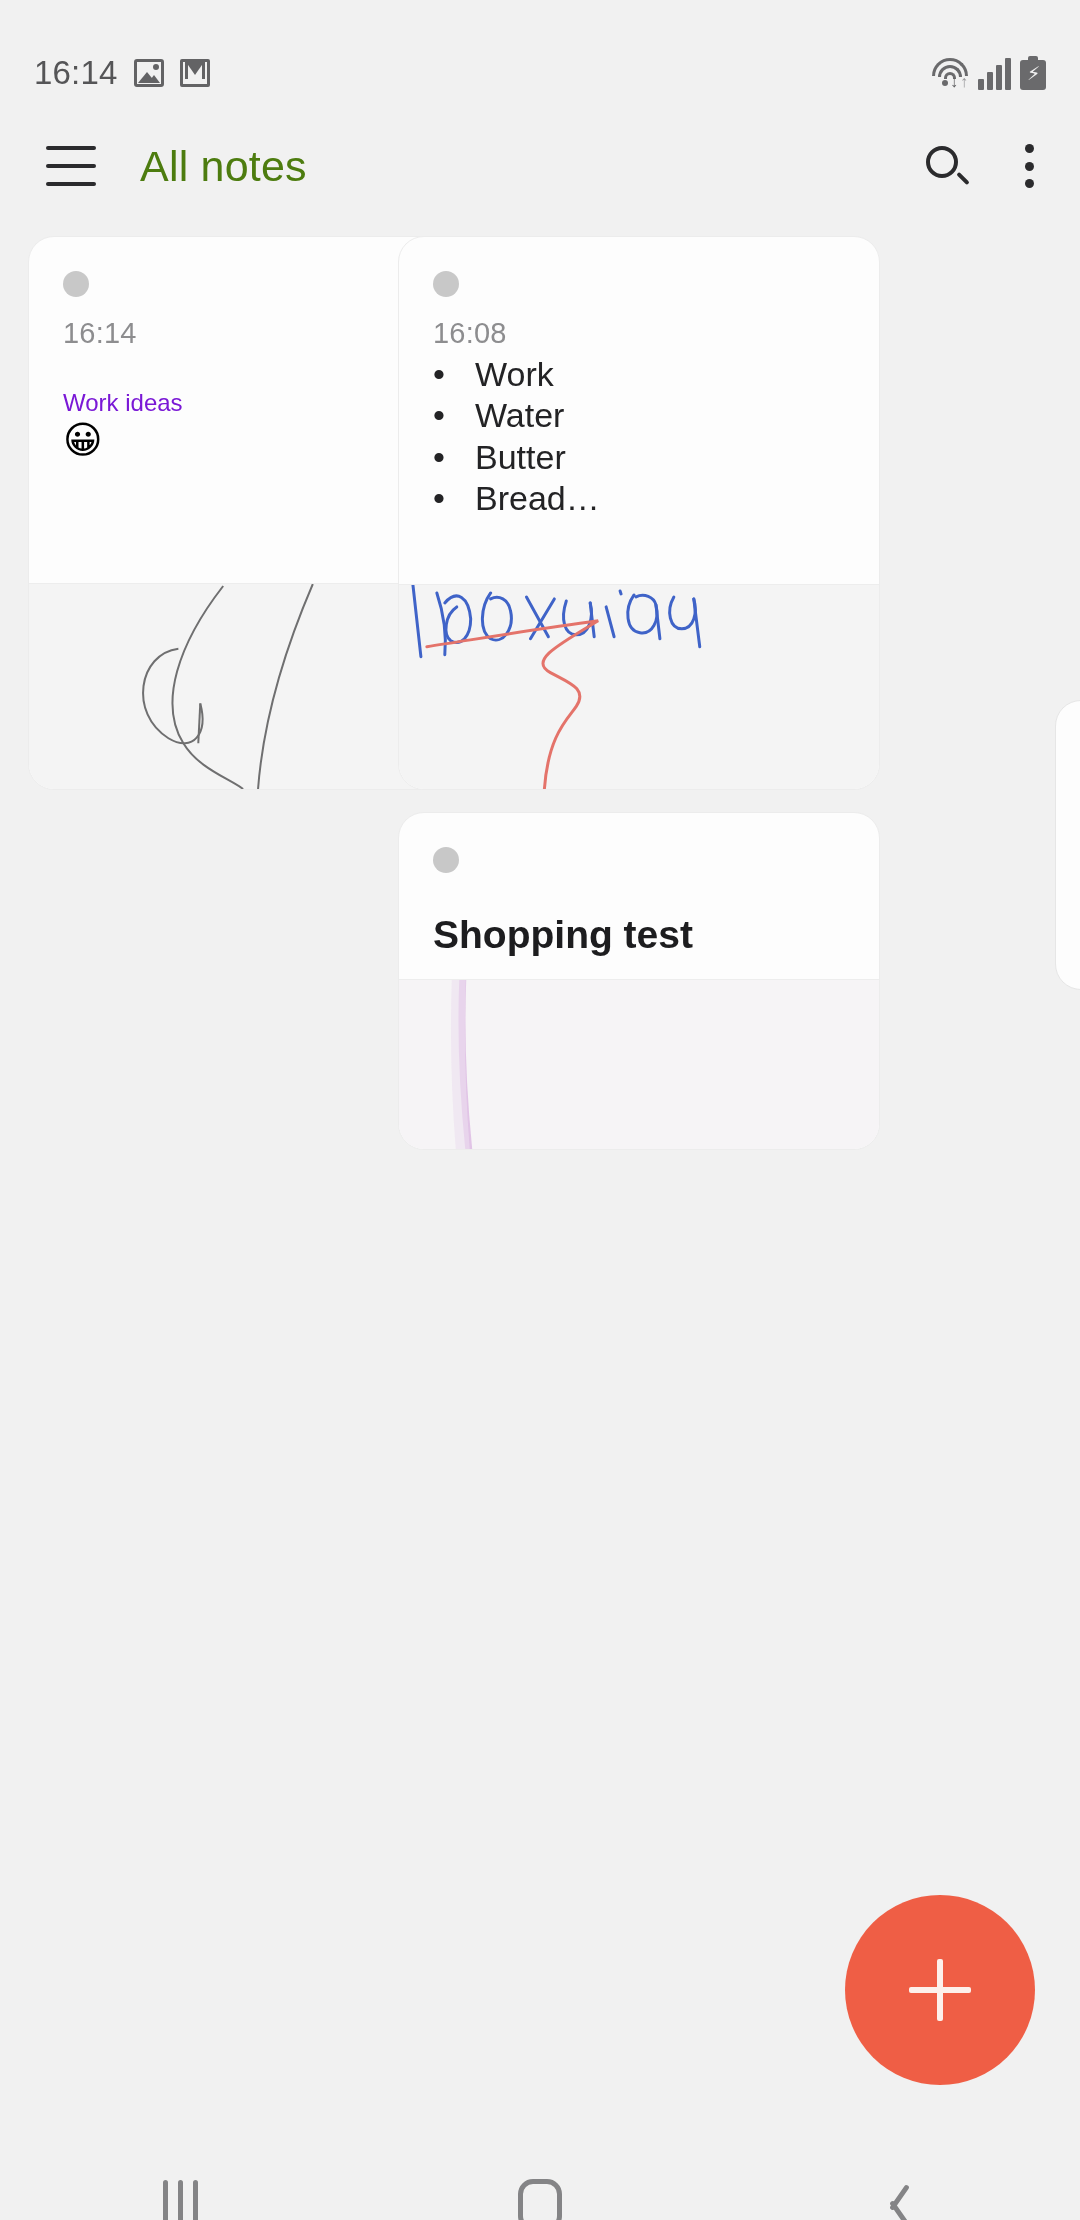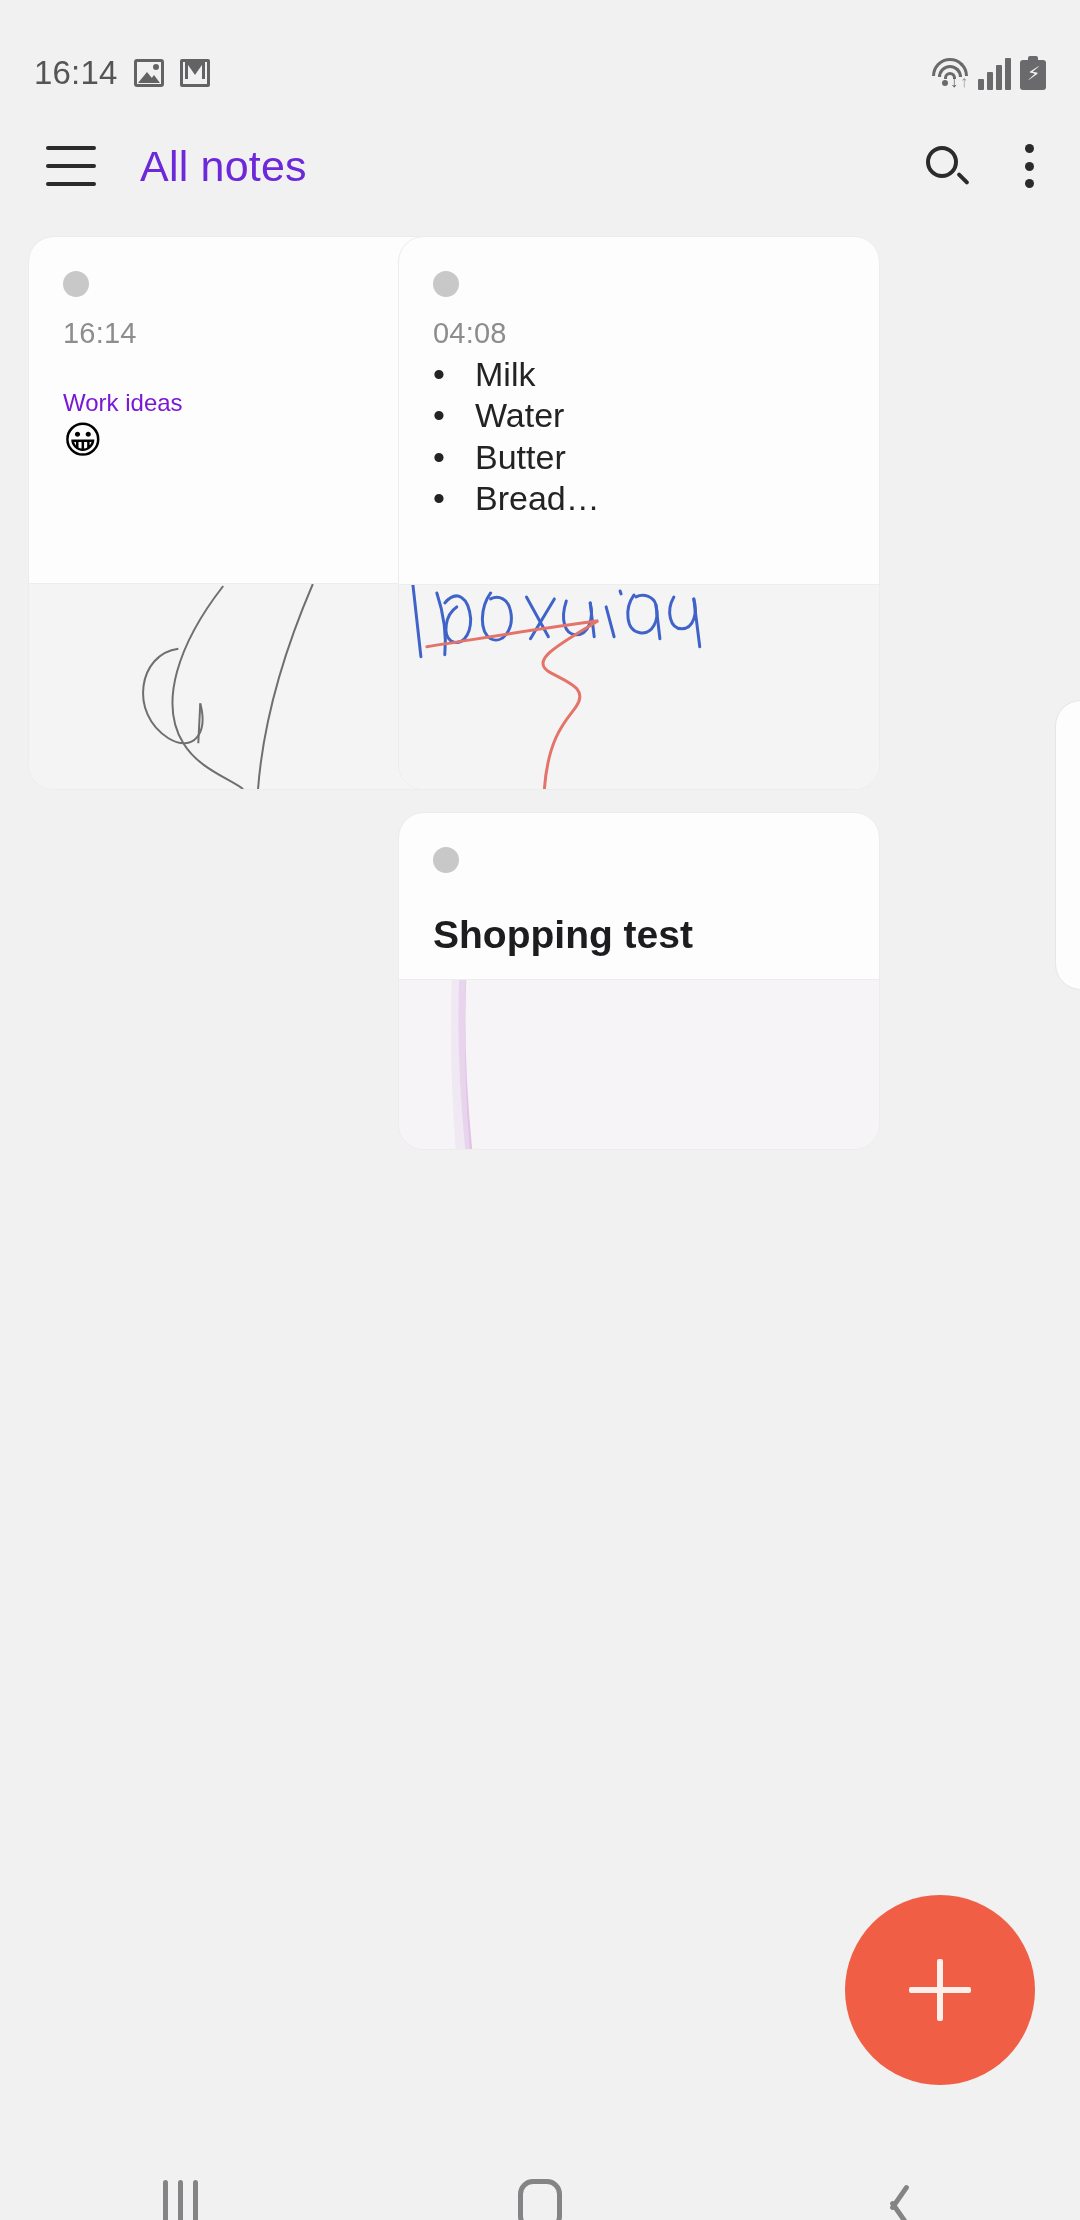--- a/index.html
+++ b/index.html
@@ -62,21 +62,21 @@
   .icon-battery .cap { position:absolute; top:0; left:8px; width:10px; height:6px; background:#6a6a6c; border-radius:2px 2px 0 0; }
   .icon-battery .bolt { position:absolute; left:7px; top:8px; color:#f1f1f1; font-size:19px; line-height:19px; font-weight:bold; }
 
   
   .appbar {
     position:absolute; top:66px; left:0; width:1080px; height:120px;
     display:flex; align-items:center; padding:0 46px;
   }
   .hamburger { width:50px; height:40px; display:flex; flex-direction:column; justify-content:space-between; cursor:pointer; }
   .hamburger span { display:block; height:4px; background:#2b2b2d; border-radius:2px; }
-  .appbar-title { font-size:43px; color:#6d28d9; margin-left:44px; letter-spacing:.2px; }
+  .appbar-title { font-size:43px; color:#4d7c0f; margin-left:44px; letter-spacing:.2px; }
   .appbar-actions { margin-left:auto; display:flex; align-items:center; gap:56px; }
   .search-icon { position:relative; width:44px; height:44px; cursor:pointer; }
   .search-icon .ring { position:absolute; top:2px; left:2px; width:32px; height:32px;
      border:4px solid #2b2b2d; border-radius:50%; }
   .search-icon .hdl { position:absolute; right:3px; bottom:2px; width:4px; height:15px;
      background:#2b2b2d; transform:rotate(-45deg); border-radius:2px; }
   .overflow-icon { width:10px; height:44px; display:flex; flex-direction:column; justify-content:space-between; align-items:center; cursor:pointer; }
   .overflow-icon i { width:9px; height:9px; border-radius:50%; background:#2b2b2d; display:block; }
 
   
@@ -203,25 +203,25 @@
         <path d="M285 0 C 255 70, 235 140, 230 206" fill="none" stroke="#6f6f70" stroke-width="2"></path>
         <path d="M150 65 C 110 70, 100 130, 140 155 C 165 170, 180 150, 172 120" fill="none" stroke="#6f6f70" stroke-width="2"></path>
         <path d="M172 120 L 170 160" fill="none" stroke="#6f6f70" stroke-width="2"></path>
       </svg>
     </div>
   </div>
 
   <div class="note-card" style="left:398px; top:196px; width:482px; height:554px;">
     <div class="note-head">
       <div class="note-dot"></div>
-      <div class="note-time">04:08</div>
+      <div class="note-time">16:08</div>
       <ul class="note-bullets">
         <li>
           <span class="b">•</span>
-          <span>Milk</span>
+          <span>Work</span>
         </li>
         <li>
           <span class="b">•</span>
           <span>Water</span>
         </li>
         <li>
           <span class="b">•</span>
           <span>Butter</span>
         </li>
         <li>

